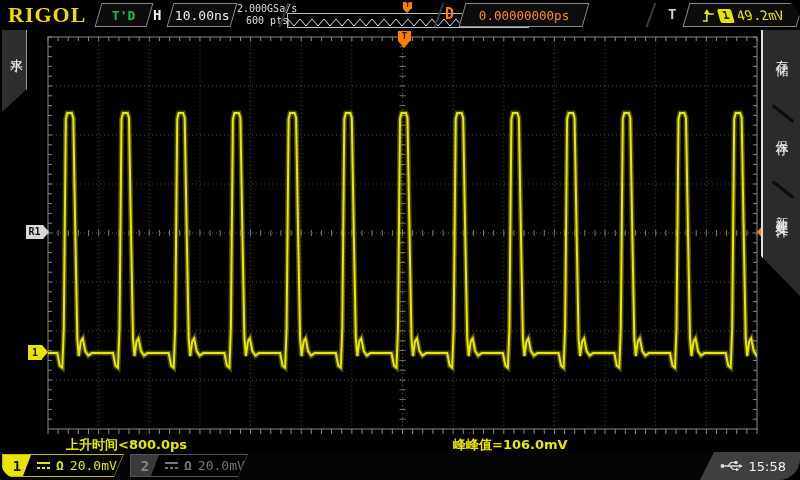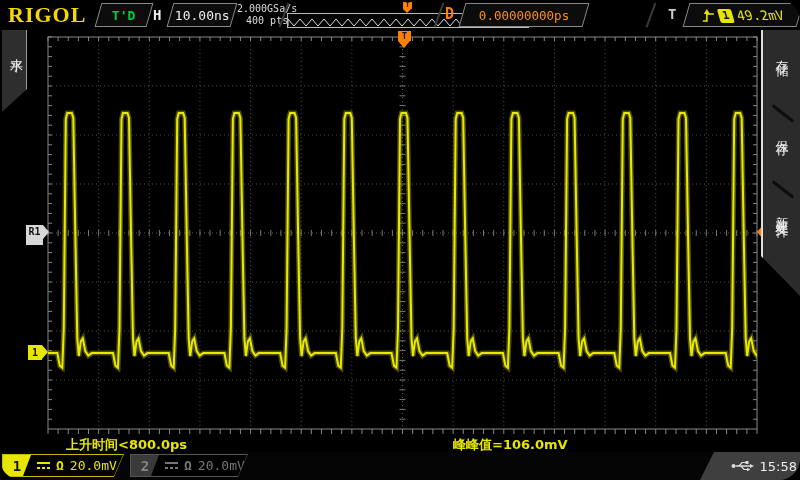--- a/index.html
+++ b/index.html
@@ -42,21 +42,21 @@
          font-family:"DejaVu Sans",sans-serif;letter-spacing:3px;}
   .lefttab .vtext{position:absolute;left:5px;top:18px;}
   
   .rightmenu{position:absolute;left:761px;top:30px;width:39px;height:266px;background:#2b2b2b;
              border-left:2px solid #ddd;clip-path:polygon(0 0,100% 0,100% 100%,0 85%);box-sizing:border-box;}
   .rmitem{position:absolute;left:0;width:100%;display:flex;justify-content:center;}
   .rmdiv{position:absolute;left:7px;width:26px;height:3px;background:#0d0d0d;transform:rotate(38deg);}
   
   #scope{position:absolute;left:0;top:0;}
   
-  .refbadge{position:absolute;left:26px;top:225px;width:17px;height:20px;background:#d8d8d8;
+  .refbadge{position:absolute;left:26px;top:225px;width:17px;height:14px;background:#d8d8d8;
             color:#111;font-size:10px;font-weight:bold;text-align:center;line-height:14px;}
   .refbadge:after{content:"";position:absolute;left:17px;top:0;border-top:7px solid transparent;
             border-bottom:7px solid transparent;border-left:6px solid #d8d8d8;}
   .ch1badge{position:absolute;left:28px;top:345px;width:14px;height:15px;background:#e6e600;
             color:#111;font-size:10px;font-weight:bold;text-align:center;line-height:15px;}
   .ch1badge:after{content:"";position:absolute;left:14px;top:0;border-top:7.5px solid transparent;
             border-bottom:7.5px solid transparent;border-left:6px solid #e6e600;}
   .tlvlbadge{position:absolute;left:763px;top:225px;width:13px;height:14px;background:#ff8000;
             color:#1a1a1a;font-size:10px;font-weight:bold;text-align:center;line-height:14px;border-radius:2px;}
   .tlvlbadge:before{content:"";position:absolute;left:-6px;top:0;border-top:7px solid transparent;
@@ -88,21 +88,21 @@
   .ch1 .shell{background:#c8b800;}
   .ch1 .chnum{background:#e6e600;color:#111;}
   .ch1 .inner{color:#e6e600;}
   .ch1 .coup .solid{background:#e6e600;}
   .ch2 .shell{background:#555;}
   .ch2 .chnum{background:#3a3a3a;color:#888;}
   .ch2 .inner{color:#777;}
   .ch2 .coup .solid{background:#777;}
   .rinfo{position:absolute;left:700px;top:0;width:100px;height:28px;background:#3f3f3f;
         clip-path:polygon(14px 0,100% 0,100% 100%,0 100%);display:flex;align-items:center;
-        justify-content:flex-end;gap:5px;padding-right:3px;box-sizing:border-box;}
+        justify-content:flex-end;gap:5px;padding-right:14px;box-sizing:border-box;}
   .clock{color:#eee;font-size:13px;font-family:"DejaVu Sans",sans-serif;}
 </style>
 </head>
 <body>
 
 <div id="screen">
 
   <div class="topbar">
     <div class="logo">RIGOL</div>
 
@@ -110,21 +110,21 @@
       <span>T'D</span>
     </div>
 
     <div class="hlabel">H</div>
     <div class="ppanel hscale">
       <span>10.00ns</span>
     </div>
 
     <div class="srate">
       <div>2.000GSa/s</div>
-      <div>400 pts</div>
+      <div>600 pts</div>
     </div>
 
     <div class="diag" style="left:283px"></div>
 
     <div class="memstrip">
       <svg id="zigzag" width="238" height="13">
           <path d="M0 10 L0 3 L6 10 L12 3 L18 10 L24 3 L30 10 L36 3 L42 10 L48 3 L54 10 L60 3 L66 10 L72 3 L78 10 L84 3 L90 10 L96 3 L102 10 L108 3 L114 10 L120 3 L126 10 L132 3 L138 10 L144 3 L150 10 L156 3 L162 10 L168 3 L174 10 L180 3 L186 10 L192 3 L198 10 L204 3 L210 10 L216 3 L222 10 L228 3 L234 10 " fill="none" stroke="#ddd" stroke-width="1"></path>
         </svg>
       <div class="memmarker">
         <div class="mrect">T</div>

